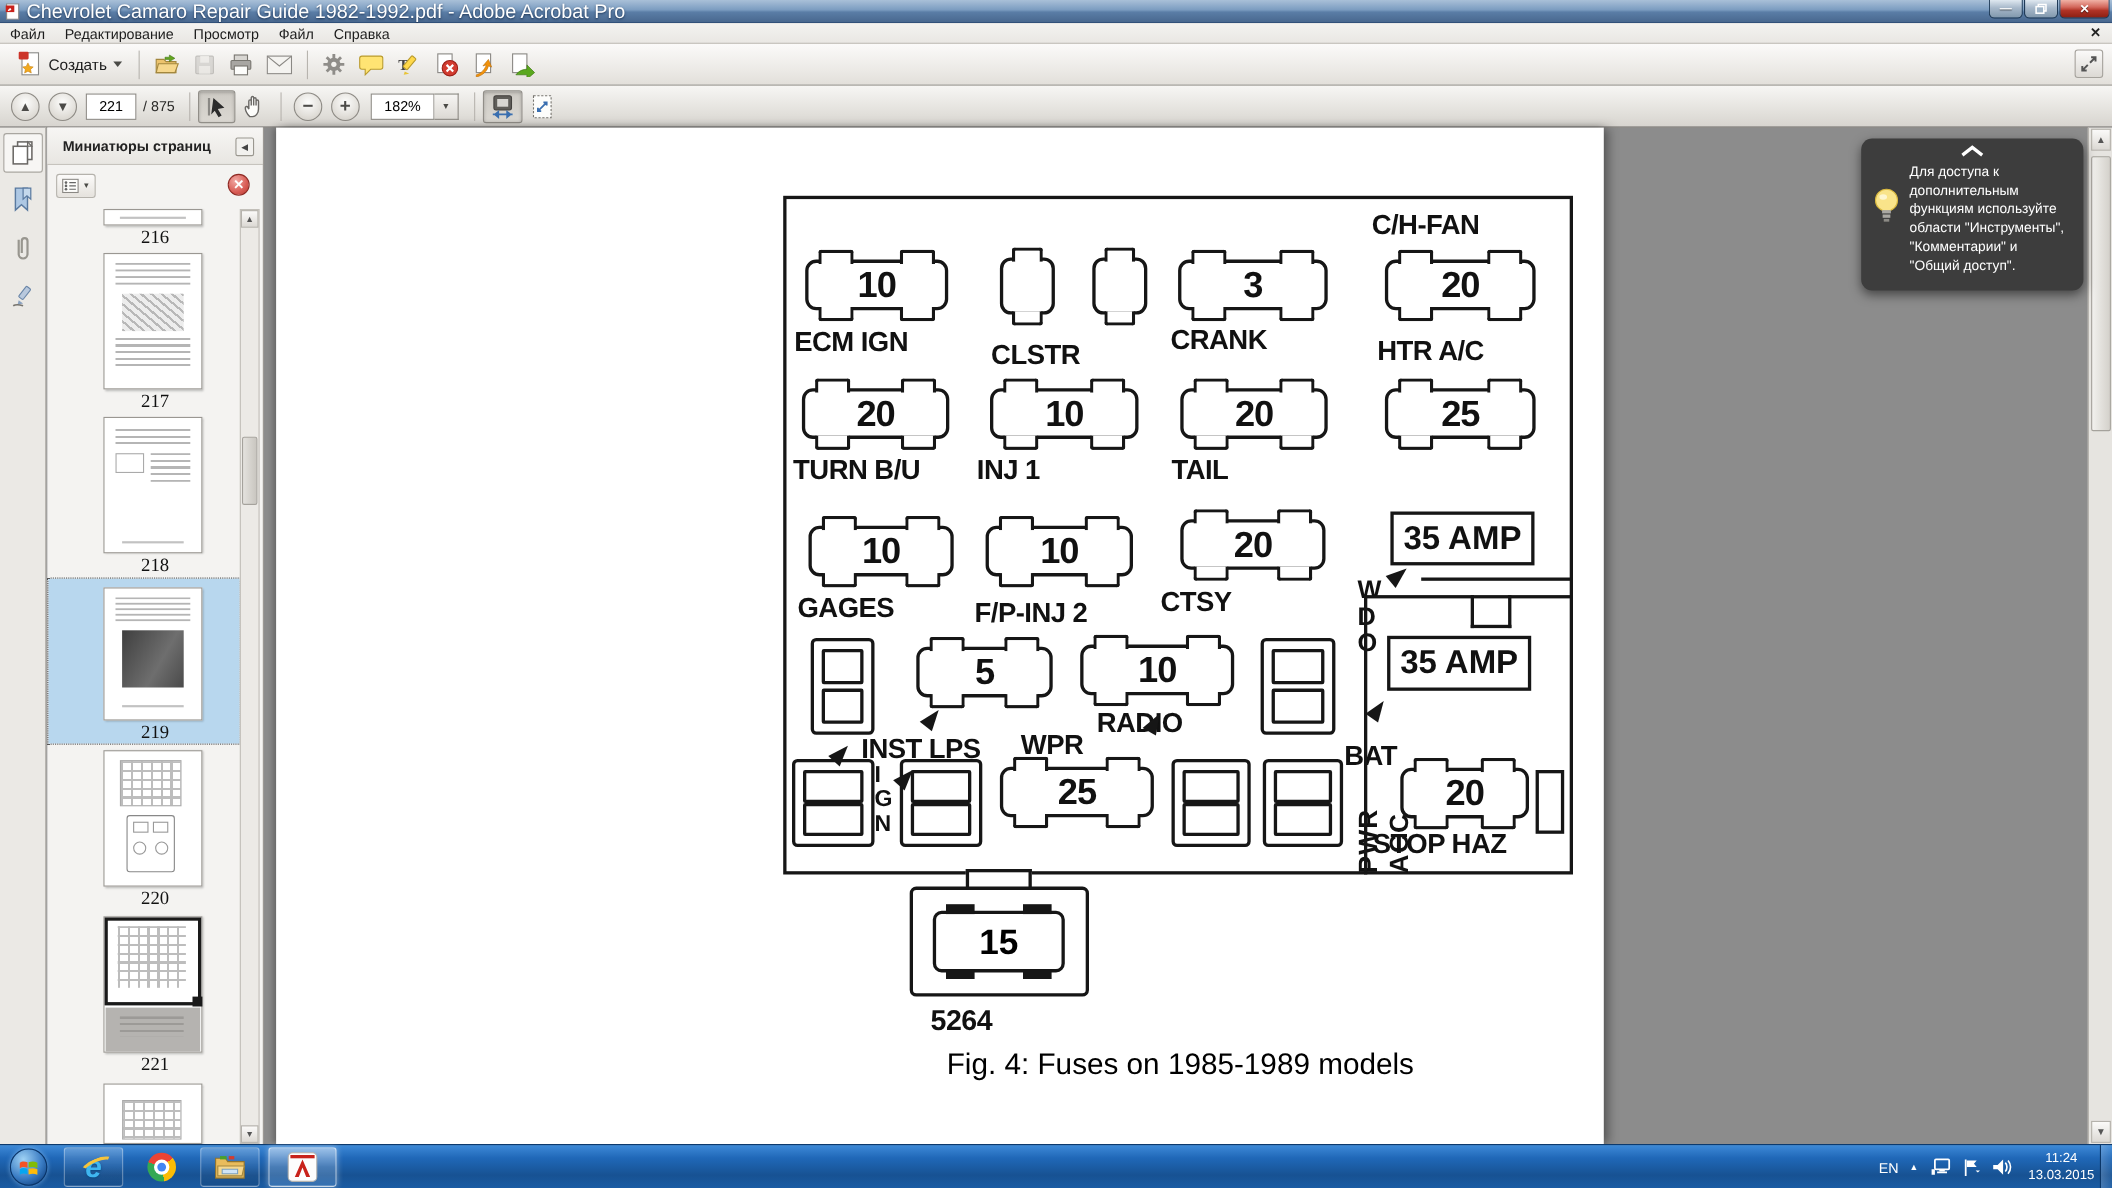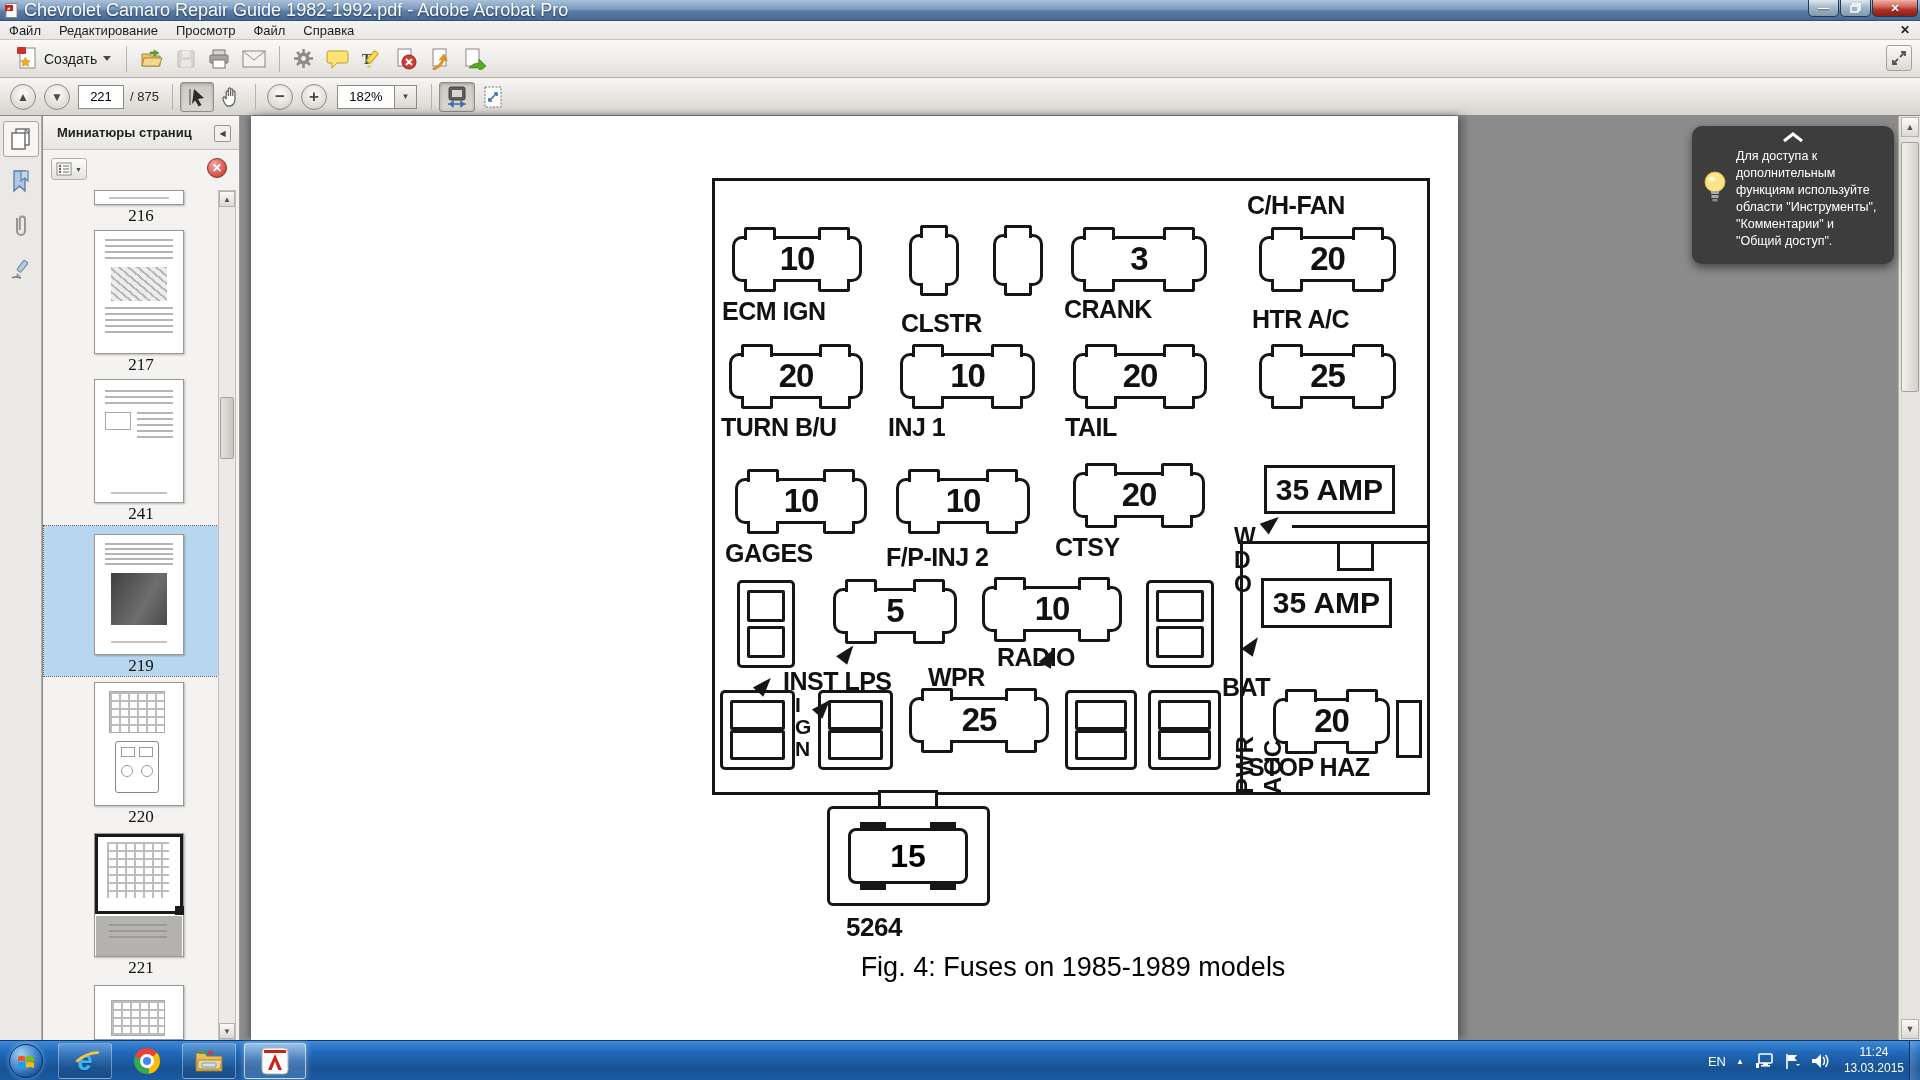--- a/index.html
+++ b/index.html
@@ -398,21 +398,21 @@
       <div class="sk-lines sk" style="left:10px;top:76px;width:68px;height:30px"></div>
     </div>
     <div class="thumb-label" style="top:239px">217</div>
 
     <div class="thumb-page" style="top:263px;height:124px">
       <div class="sk-lines sk" style="left:10px;top:10px;width:68px;height:18px"></div>
       <div class="sk" style="left:10px;top:32px;width:26px;height:18px;background:#fff;border:1px solid #aaa"></div>
       <div class="sk-lines sk" style="left:42px;top:32px;width:36px;height:26px"></div>
       <div class="sk" style="left:16px;top:112px;width:56px;height:2px"></div>
     </div>
-    <div class="thumb-label" style="top:388px">241</div>
+    <div class="thumb-label" style="top:388px">218</div>
 
     <div class="sel-block"></div>
     <div class="thumb-page" style="top:418px;height:121px">
       <div class="sk-lines sk" style="left:10px;top:8px;width:68px;height:24px;background-size:100% 5px"></div>
       <div class="sk" style="left:16px;top:38px;width:56px;height:52px;background:linear-gradient(120deg,#3f3f3f,#6e6e6e 60%,#4a4a4a)"></div>
       <div class="sk" style="left:16px;top:106px;width:56px;height:2px"></div>
     </div>
     <div class="thumb-label" style="top:540px">219</div>
 
     <div class="thumb-page" style="top:566px;height:124px">

